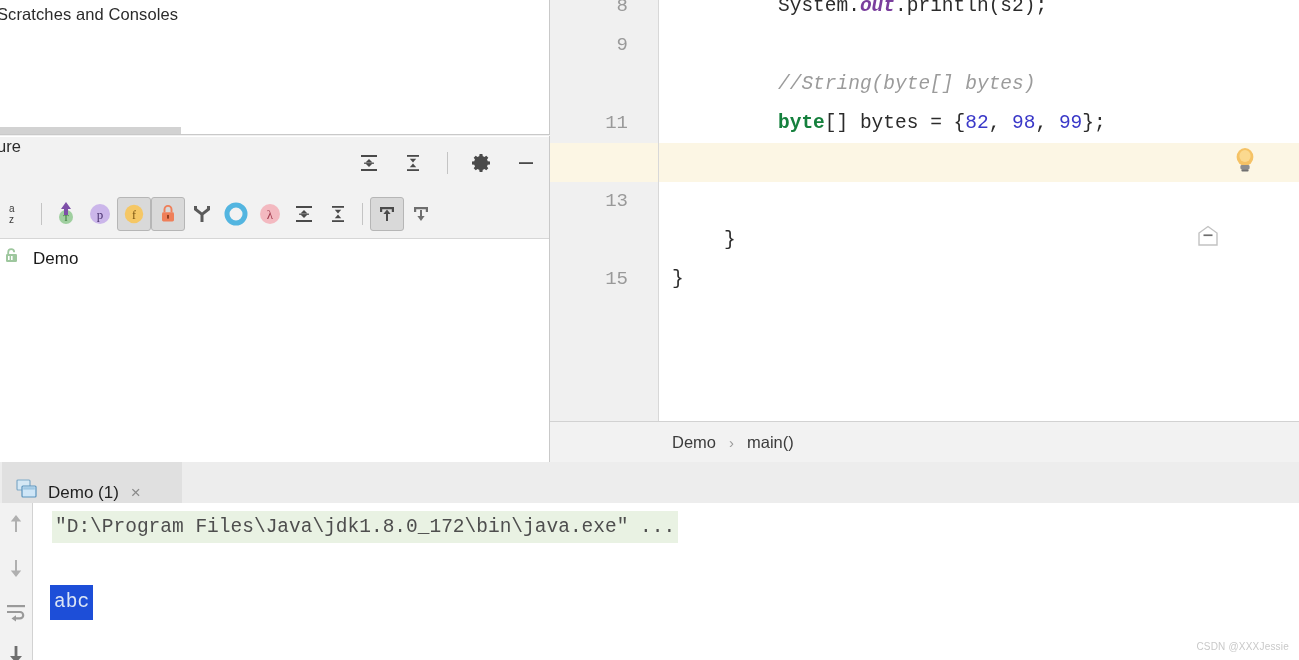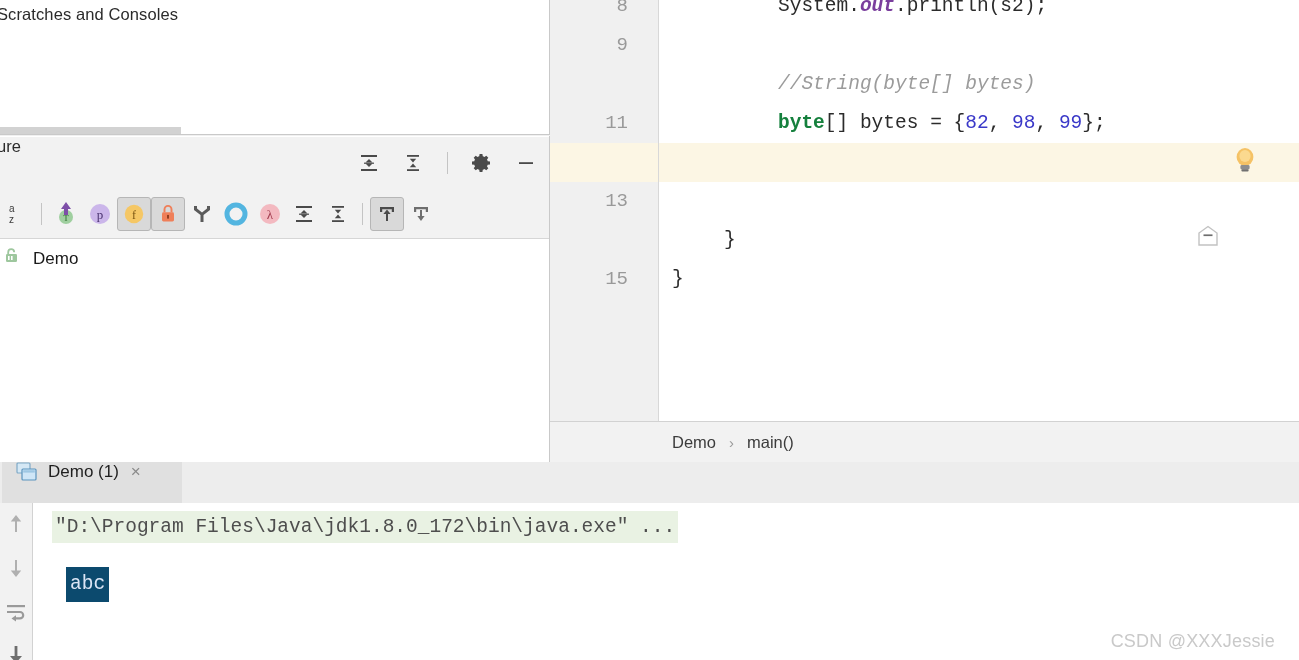--- a/index.html
+++ b/index.html
@@ -144,21 +144,21 @@
     position:absolute; left:0; top:462px; width:1299px; height:198px;
     background:#ffffff;
   }
   #run-tabbar {
     position:absolute; left:0; top:0; width:1299px; height:41px;
     background:#ededed;
   }
   #run-tab {
     position:absolute; left:2px; top:0; height:41px; min-width:180px;
     background:#e0e0e0;
-    display:flex; align-items:flex-start; gap:10px; padding:0 12px 0 14px;
+    display:flex; align-items:flex-end; gap:10px; padding:0 12px 0 14px;
   }
   #run-tab .tab-label { font-size:17px; color:#1f1f1f; white-space:nowrap; }
   #run-tab .tab-close { font-size:17px; color:#8a8a8a; margin-left:2px; }
 
   #run-sidebar {
     position:absolute; left:0; top:41px; width:33px; height:157px;
     background:#f2f2f2; border-right:1px solid #d2d2d2;
     display:flex; flex-direction:column; align-items:center; gap:18px;
     padding-top:10px;
   }
@@ -168,28 +168,28 @@
   }
   .console-line {
     font-family:"Liberation Mono", monospace;
     font-size:19.5px; white-space:pre; line-height:30px;
   }
   #console-cmd {
     position:absolute; left:18px; top:8px;
     background:#e9f2e3; color:#4e4e4e; padding:1px 3px;
   }
   #console-out {
-    position:absolute; left:16px; top:64px;
-    background:#0c4a6e; color:#dbe5f5; padding:2px 4px 3px 4px;margin-left:16px;
+    position:absolute; left:16px; top:82px;
+    background:#1d4ed8; color:#dbe5f5; padding:2px 4px 3px 4px;
   }
 
   
   #watermark {
-    position:absolute; right:24px; bottom:8px;
-    font-size:18px; color:#c9c9c9; letter-spacing:.2px;
+    position:absolute; right:10px; bottom:8px;
+    font-size:10px; color:#c9c9c9; letter-spacing:.2px;
     font-family:"Liberation Sans", sans-serif;
   }
 </style>
 </head>
 <body>
 
 <div id="root">
 
   <div id="left-col">
 

